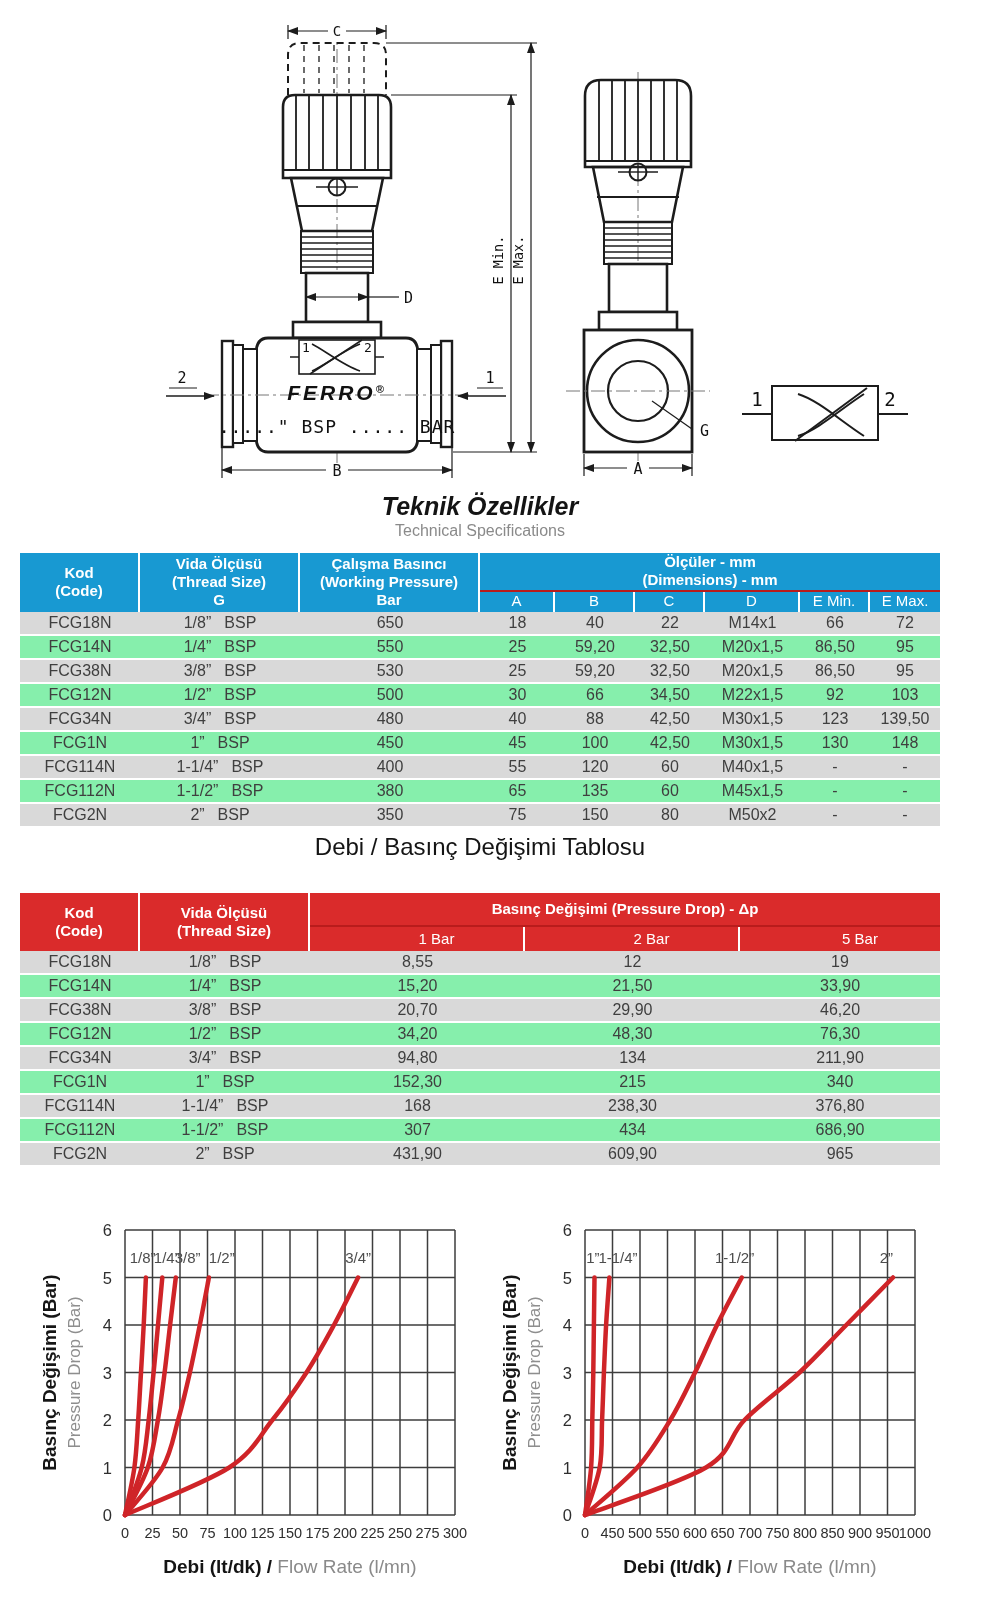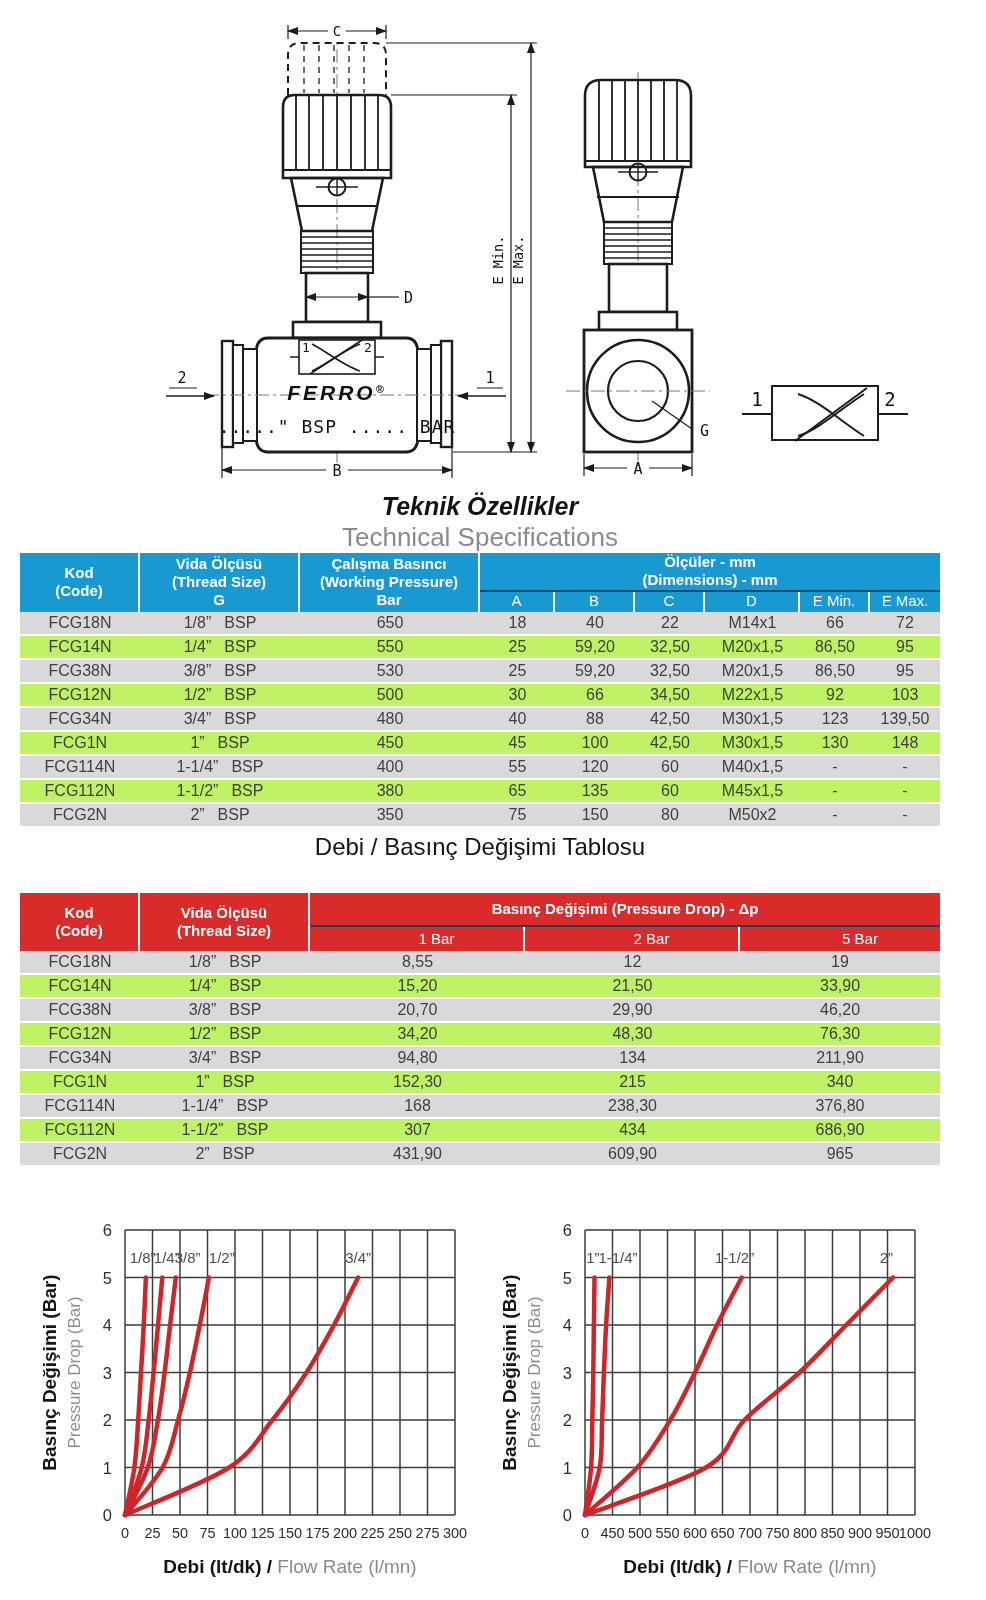--- a/index.html
+++ b/index.html
@@ -1,37 +1,37 @@
 <!DOCTYPE html>
 <html><head>
 <meta charset="utf-8">
 <style>
   html,body{margin:0;padding:0;background:#fff;}
   #page{position:relative;width:986px;height:1600px;background:#fff;overflow:hidden;
         font-family:"Liberation Sans",sans-serif;}
   .ttl{position:absolute;left:20px;width:920px;text-align:center;white-space:nowrap;}
   #t1tr{top:492px;font-size:25px;font-weight:bold;color:#141414;font-style:italic;}
-  #t1en{top:522px;font-size:26px;color:#8a8a8a;}
+  #t1en{top:522px;font-size:16px;color:#8a8a8a;}
   #t2tr{top:833px;font-size:24px;font-weight:normal;color:#141414;}
   #t2en{top:861px;font-size:22px;color:#8a8a8a;}
   table{position:absolute;left:20px;width:920px;border-collapse:separate;border-spacing:0;table-layout:fixed;}
   #spec-table{top:553px;}
   #flow-table{top:893px;}
   td{text-align:center;vertical-align:middle;padding:0;}
   .th td{background:#1899d2;color:#fff;font-size:15px;line-height:1.22;border-right:2px solid #fff;}
   .th td:last-child{border-right:none;}
   #flow-table .th td{background:#da2b2b;}
-  .group{border-bottom:2px solid #0c4a6e;}
+  .group{border-bottom:2px solid #b91c1c;}
   .hmain{height:36px;font-weight:bold;}
   .hsub td{height:20px;}
   #flow-table .hmain{height:34px;}
   #flow-table .hsub td{height:24px;font-size:15px;padding-left:40px;}
   tbody td{font-size:16px;color:#3f3f3f;height:22px;border-bottom:2px solid #fff;}
   .r-gray td{background:#d9d9d9;}
-  .r-cream td{background:#bef264;}
+  .r-cream td{background:#86efac;}
   .thread span{display:inline-block;}
   .thread span:first-child{margin-right:13px;}
   .hl{display:block;}
   #drawing{position:absolute;left:0;top:0;}
   .chart{position:absolute;top:1190px;}
   #chart-left{left:30px;}
   #chart-right{left:490px;}
   svg text{font-family:"Liberation Sans",sans-serif;}
   .mono{font-family:"DejaVu Sans Mono",monospace;}
 </style>

